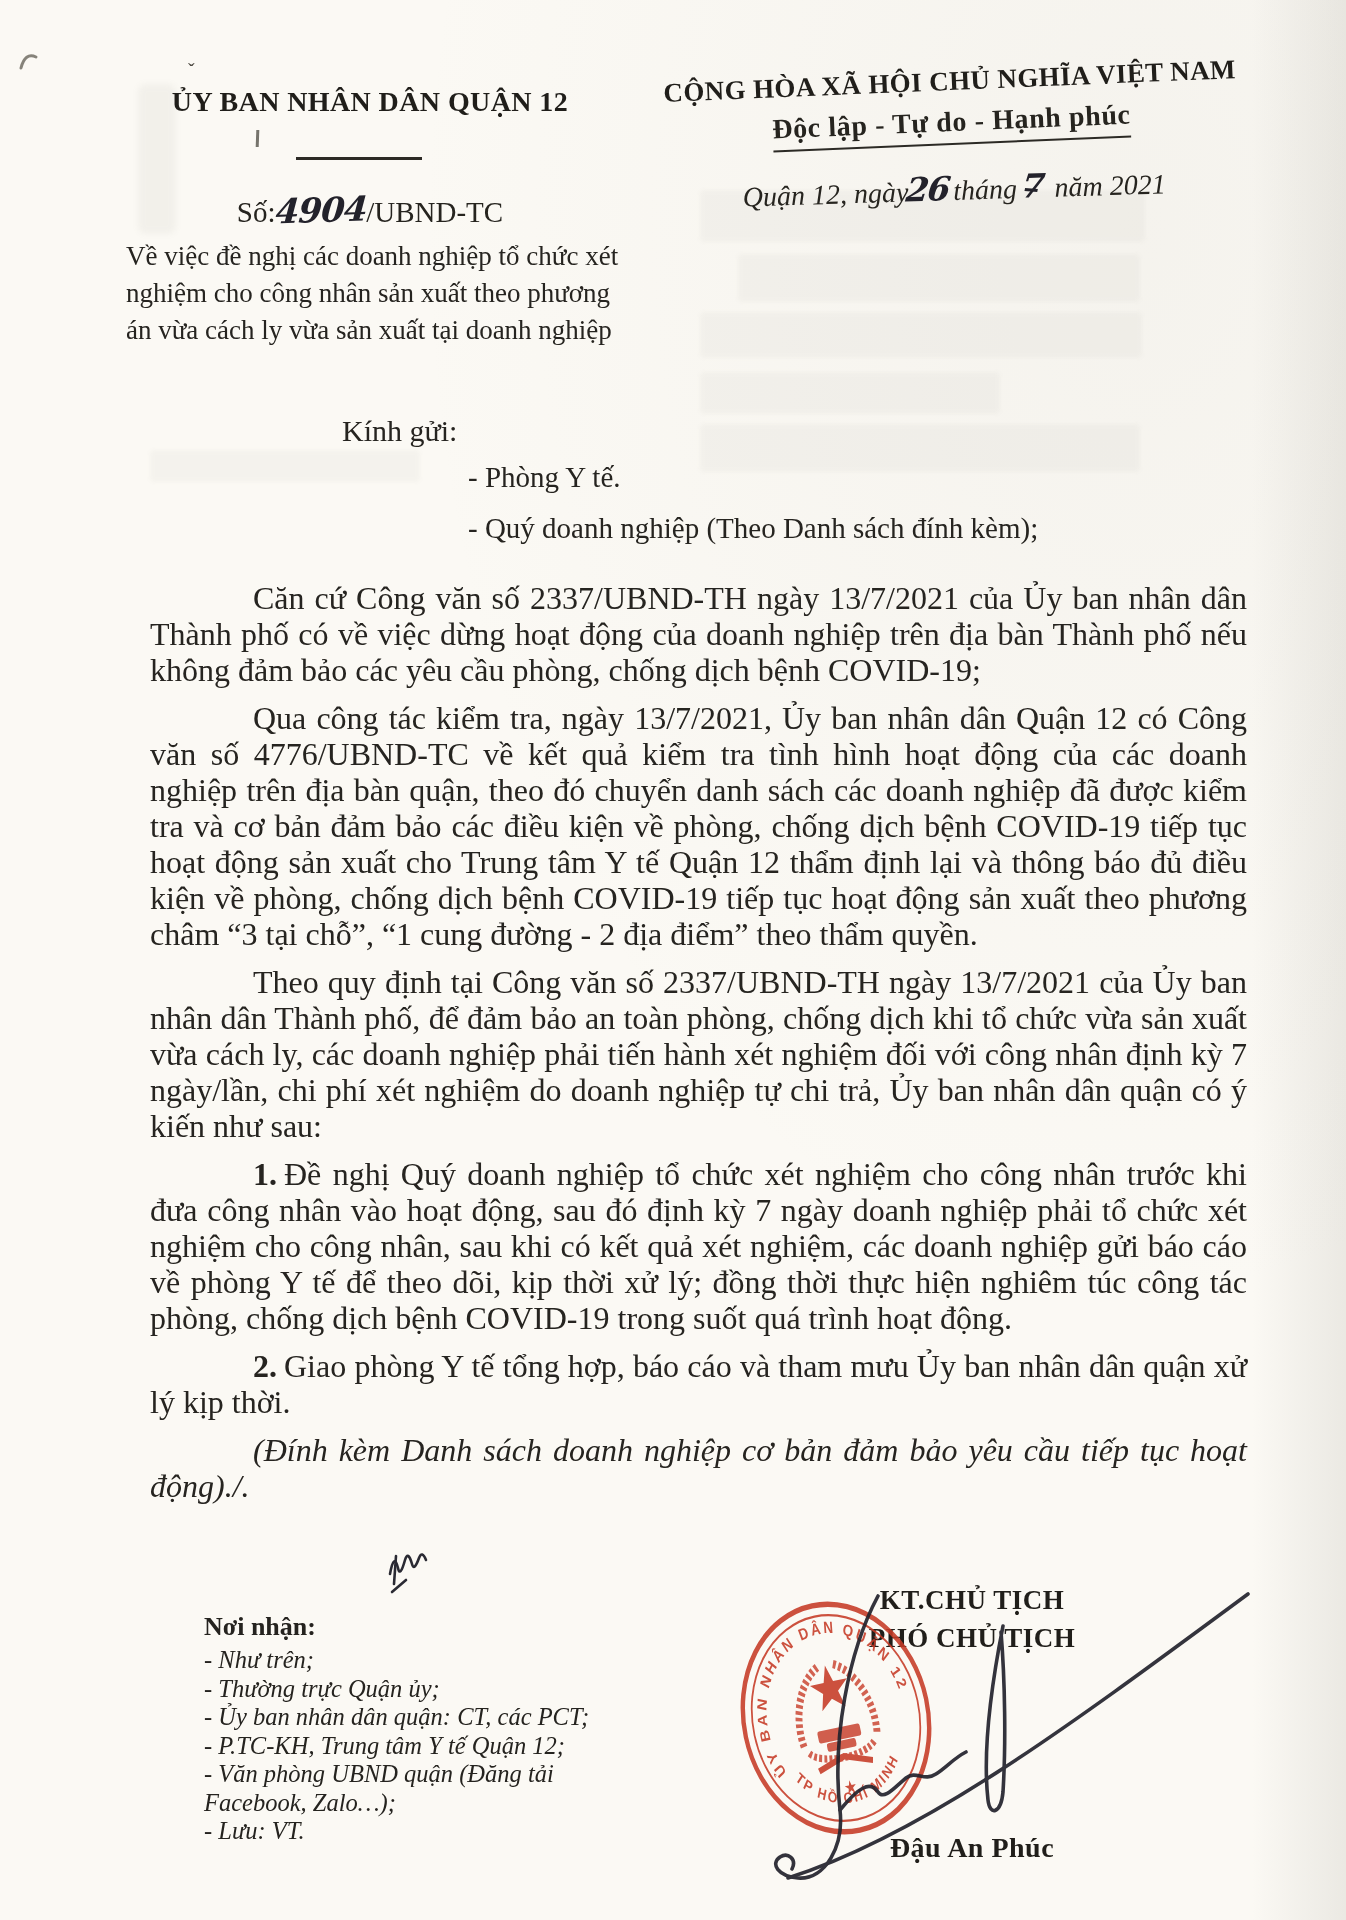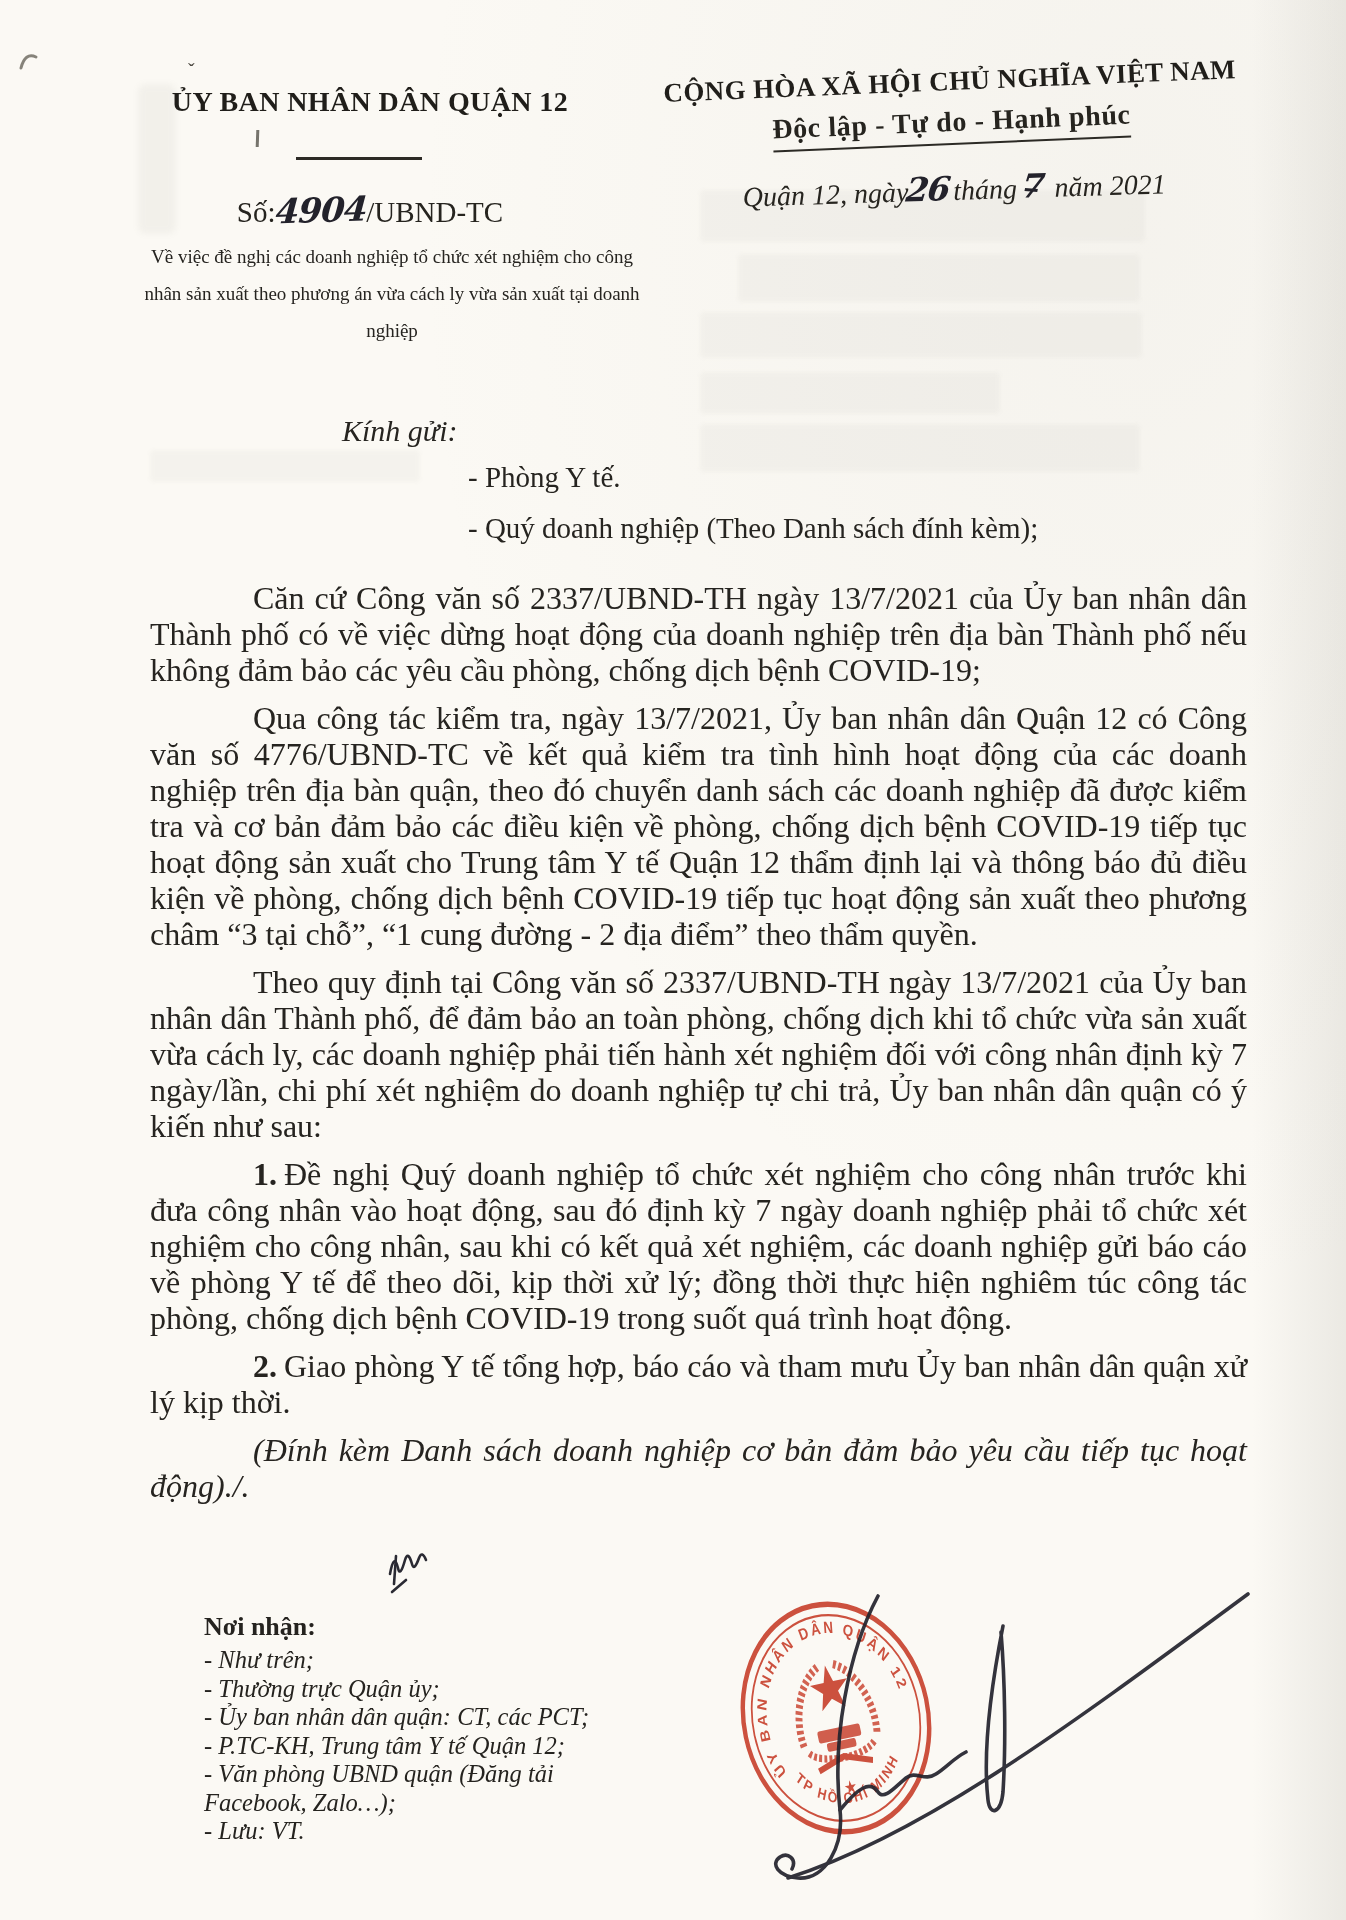--- a/index.html
+++ b/index.html
@@ -17,36 +17,36 @@
   }
   .abs{position:absolute;}
   
   .org{left:150px;top:86px;width:440px;text-align:center;
        font-weight:bold;font-size:28px;letter-spacing:.4px;color:#201e1a;}
   .org-rule{left:296px;top:157px;width:126px;height:3px;background:#2c2a25;}
   .doc-number{left:150px;top:190px;width:440px;text-align:center;font-size:29px;}
   .hand{font-family:"DejaVu Serif",serif;font-style:italic;font-weight:600;
         font-size:34px;letter-spacing:-1px;color:#23222b;display:inline-block;
         transform:skewX(-6deg) rotate(-2deg);}
-  .doc-subject{left:138px;top:238px;width:508px;text-align:center;
-       font-size:19px;line-height:37px;color:#262420;}
+  .doc-subject{left:126px;top:238px;width:508px;
+       font-size:27px;line-height:37px;color:#262420;}
   
   .nat{left:628px;top:66px;width:648px;text-align:center;transform:rotate(-2.4deg);}
   .nat-name{font-weight:bold;font-size:27px;letter-spacing:.4px;color:#201e1a;}
   .nat-motto{display:inline-block;margin-top:9px;font-weight:bold;font-size:28px;
        border-bottom:2.5px solid #2c2a25;padding-bottom:5px;letter-spacing:.6px;}
   .dateline{margin-top:24px;font-style:italic;font-size:28px;transform:rotate(.6deg);}
   .hand-sm{font-family:"DejaVu Serif",serif;font-style:italic;font-weight:600;
         font-size:33px;letter-spacing:-1.5px;display:inline-block;
         transform:skewX(-8deg);margin:0 4px 0 -2px;color:#23222b;}
   .hand-month{position:relative;}
   .hand-month::after{content:"";position:absolute;left:3px;top:56%;width:13px;height:2.5px;
         background:#23222b;transform:rotate(6deg);}
   
-  .salutation{left:342px;top:414px;font-size:30px;color:#262420;font-style:italic;}
+  .salutation{left:342px;top:414px;font-size:30px;color:#262420;}
   .recipients{left:468px;top:452px;font-size:29px;line-height:51px;color:#262420;}
   
   .body{left:150px;top:580px;width:1097px;font-size:32px;line-height:36px;
         text-align:justify;color:#262420;}
   .body p{margin:0 0 12px 0;text-indent:103px;}
   .body b.lead{margin-right:7px;}
   .body p.closing{font-style:italic;}
   
   .cc{left:204px;top:1612px;width:430px;color:#25231f;}
   .cc .cc-label{font-weight:bold;font-size:26px;margin-bottom:4px;}
@@ -126,20 +126,25 @@
     <div class="cc-label">Nơi nhận:</div>
     <div class="cc-line">- Như trên;</div>
     <div class="cc-line">- Thường trực Quận ủy;</div>
     <div class="cc-line">- Ủy ban nhân dân quận: CT, các PCT;</div>
     <div class="cc-line">- P.TC-KH, Trung tâm Y tế Quận 12;</div>
     <div class="cc-line">- Văn phòng UBND quận (Đăng tải</div>
     <div class="cc-line">Facebook, Zalo…);</div>
     <div class="cc-line">- Lưu: VT.</div>
   </div>
 
+  <div class="abs signblock">
+    <div class="sign-kt">KT.CHỦ TỊCH</div>
+    <div class="sign-title">PHÓ CHỦ TỊCH</div>
+    <div class="signer">Đậu An Phúc</div>
+  </div>
 
   <svg class="abs seal" viewBox="0 0 200 200" preserveAspectRatio="none">
     <g fill="none" stroke="#c63a26">
       <circle cx="100" cy="100" r="94" stroke-width="4.5"></circle>
       <circle cx="100" cy="100" r="85" stroke-width="1.8"></circle>
     </g>
     <defs>
       <path id="sealTop" d="M 42.7 140.2 A 70 70 0 1 1 163.4 129.6"></path>
       <path id="sealBot" d="M 40 132 A 66 66 0 0 0 160 132"></path>
     </defs>

